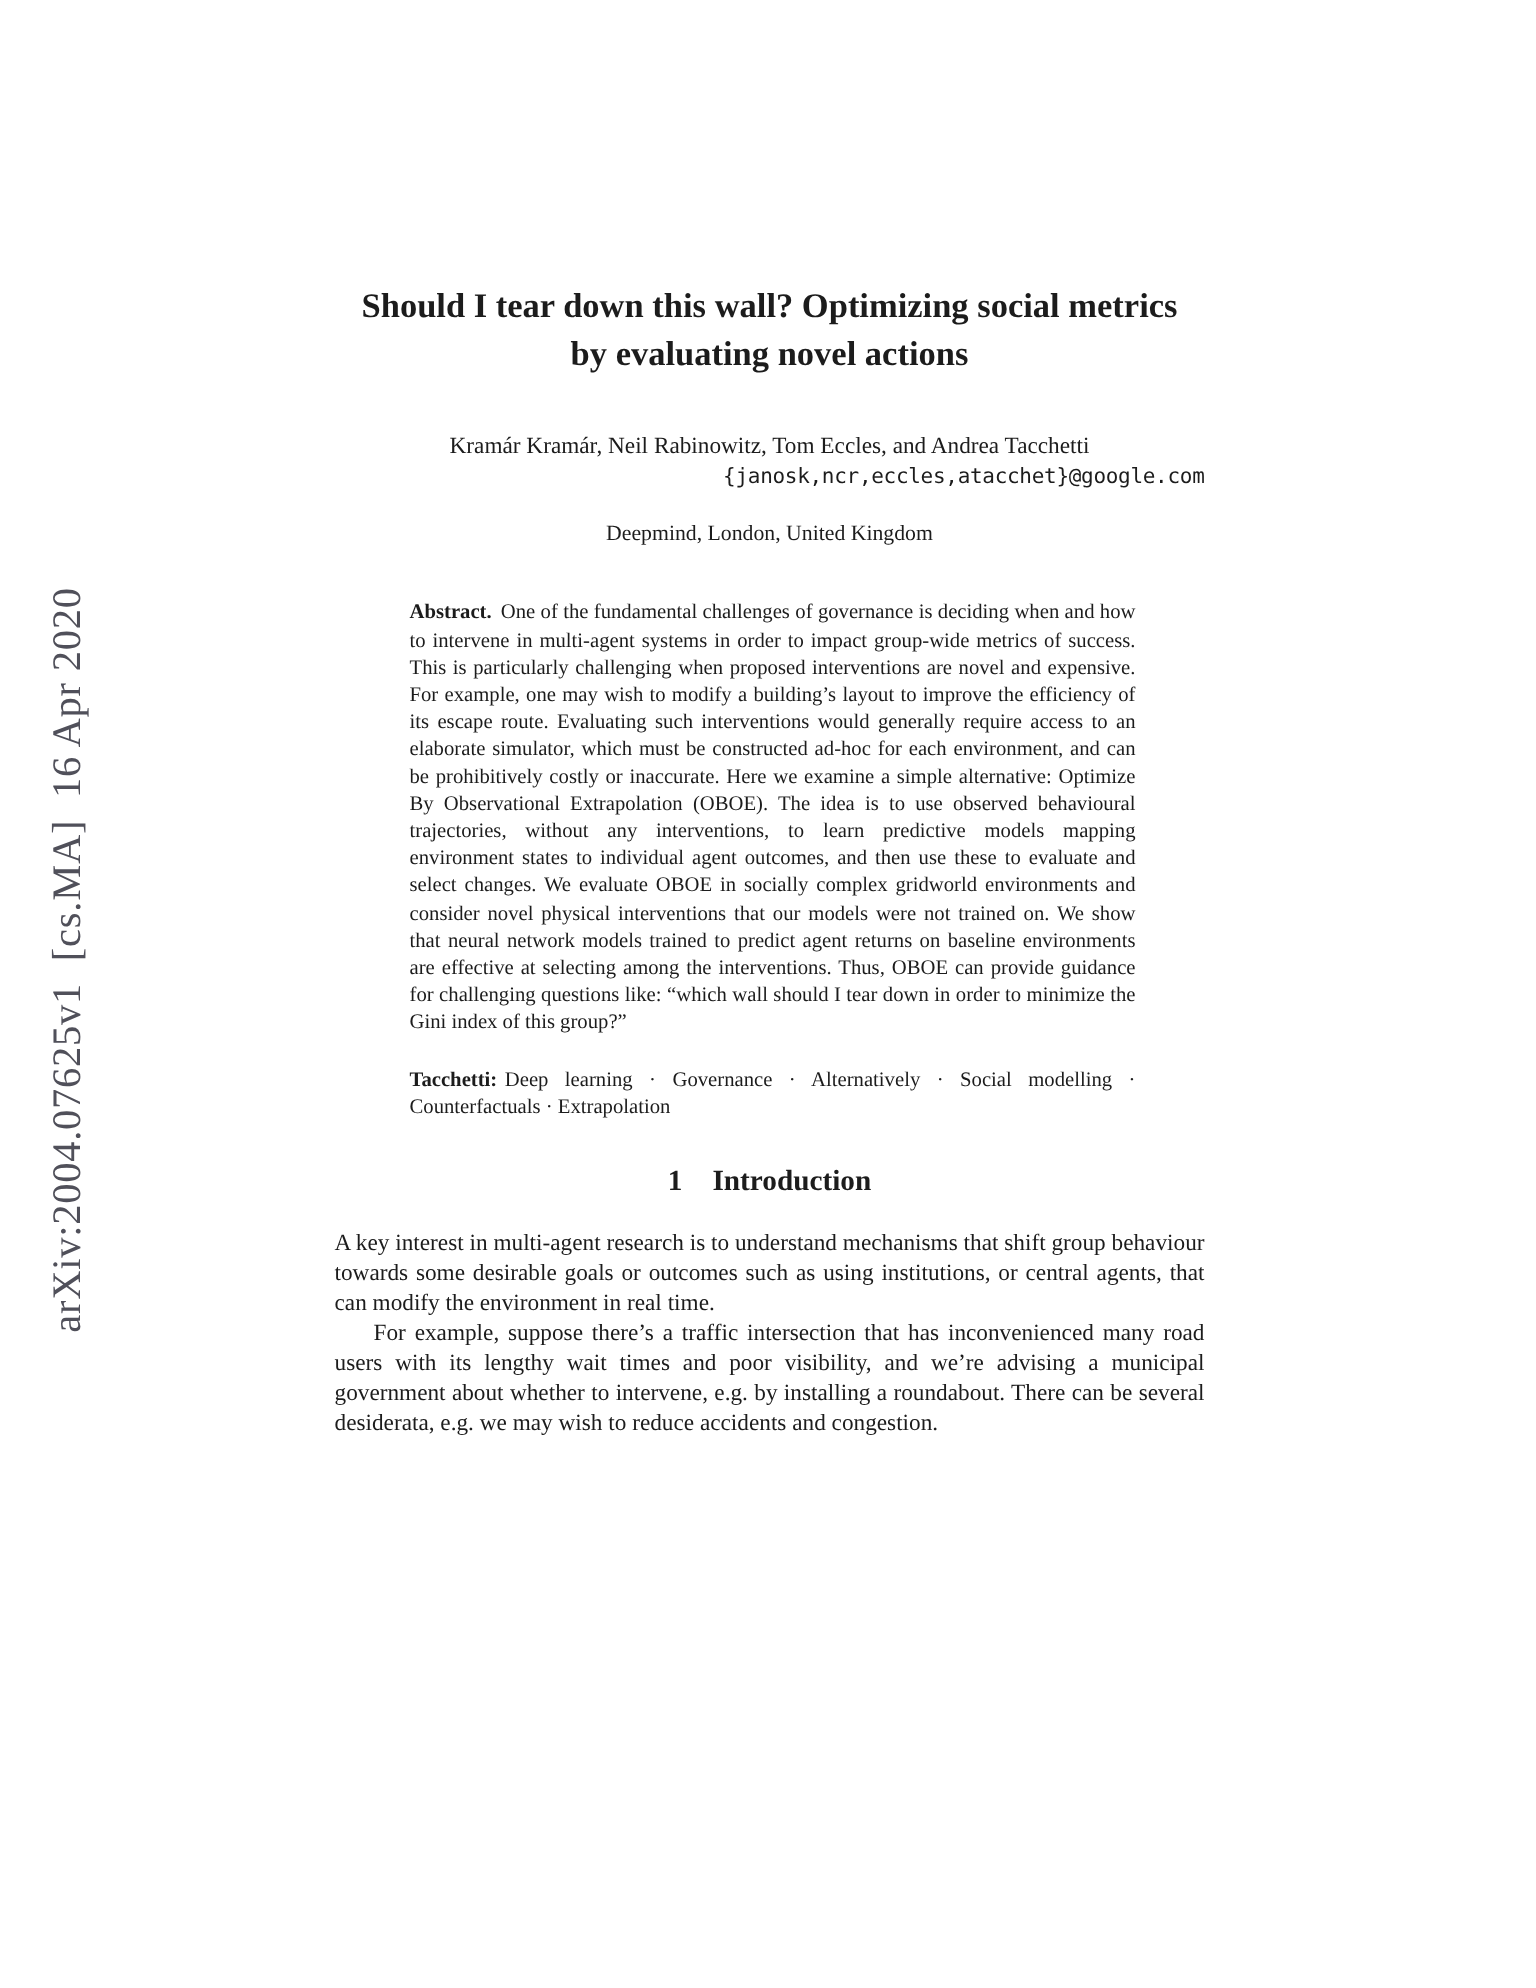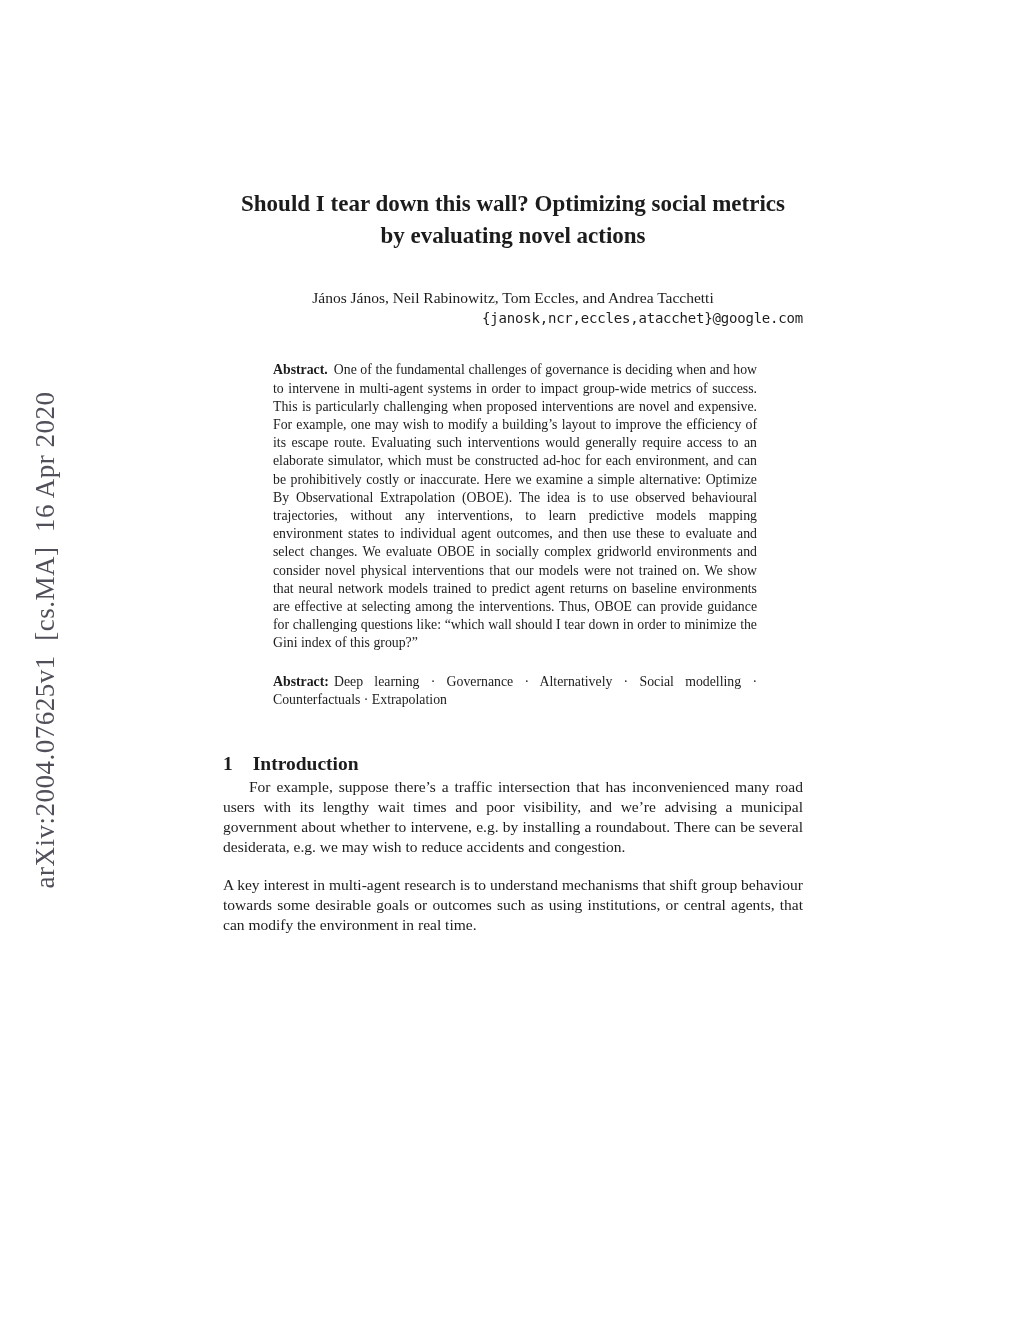--- a/index.html
+++ b/index.html
@@ -77,24 +77,25 @@
     margin-left: 50px;
     width: 484px;
     font-size: 13.8px;
     line-height: 18.2px;
     text-align: justify;
     hyphens: auto;
     -webkit-hyphens: auto;
   }
   .keywords-label { font-weight: bold; margin-right: 5px; }
   .section-heading {
-    margin-top: 42px;
+    margin-top: 28px;
     font-size: 19.5px;
     font-weight: bold;
     line-height: 26px;
+    text-align: center;
   }
   .section-number { margin-right: 20px; }
   .body-par {
     font-size: 15.5px;
     line-height: 20px;
     text-align: justify;
     hyphens: auto;
     -webkit-hyphens: auto;
   }
   .body-par.first { margin-top: 18px; }
@@ -104,36 +105,37 @@
 <body>
 
 <div class="page">
 
   <div class="arxiv-watermark">arXiv:2004.07625v1  [cs.MA]  16 Apr 2020</div>
 
   <div class="content">
 
     <h1 class="title">Should I tear down this wall? Optimizing social metrics by evaluating novel actions</h1>
 
-    <div class="authors">János János, Neil Rabinowitz, Tom Eccles, and Andrea Tacchetti</div>
+    <div class="authors">Kramár Kramár, Neil Rabinowitz, Tom Eccles, and Andrea Tacchetti</div>
 
     <div class="emails">{janosk,ncr,eccles,atacchet}@google.com</div>
 
+    <div class="affiliation">Deepmind, London, United Kingdom</div>
 
     <div class="abstract">
       <span class="abstract-label">Abstract.</span><span>One of the fundamental challenges of governance is deciding when and how to intervene in multi-agent systems in order to impact group-wide metrics of success. This is particularly challenging when proposed interventions are novel and expensive. For example, one may wish to modify a building’s layout to improve the efficiency of its escape route. Evaluating such interventions would generally require access to an elaborate simulator, which must be constructed ad-hoc for each environment, and can be prohibitively costly or inaccurate. Here we examine a simple alternative: Optimize By Observational Extrapolation (OBOE). The idea is to use observed behavioural trajectories, without any interventions, to learn predictive models mapping environment states to individual agent outcomes, and then use these to evaluate and select changes. We evaluate OBOE in socially complex gridworld environments and consider novel physical interventions that our models were not trained on. We show that neural network models trained to predict agent returns on baseline environments are effective at selecting among the interventions. Thus, OBOE can provide guidance for challenging questions like: “which wall should I tear down in order to minimize the Gini index of this group?”</span>
     </div>
 
     <div class="keywords">
-      <span class="keywords-label">Abstract:</span><span>Deep learning · Governance · Alternatively · Social modelling · Counterfactuals · Extrapolation</span>
+      <span class="keywords-label">Tacchetti:</span><span>Deep learning · Governance · Alternatively · Social modelling · Counterfactuals · Extrapolation</span>
     </div>
 
     <h2 class="section-heading">
       <span class="section-number">1</span><span>Introduction</span>
     </h2>
 
+    <p class="body-par first">A key interest in multi-agent research is to understand mechanisms that shift group behaviour towards some desirable goals or outcomes such as using institutions, or central agents, that can modify the environment in real time.</p>
+
     <p class="body-par">For example, suppose there’s a traffic intersection that has inconvenienced many road users with its lengthy wait times and poor visibility, and we’re advising a municipal government about whether to intervene, e.g. by installing a roundabout. There can be several desiderata, e.g. we may wish to reduce accidents and congestion.</p>
-
-    <p class="body-par first">A key interest in multi-agent research is to understand mechanisms that shift group behaviour towards some desirable goals or outcomes such as using institutions, or central agents, that can modify the environment in real time.</p>
 
 
   </div>
 </div>
 
 </body></html>

